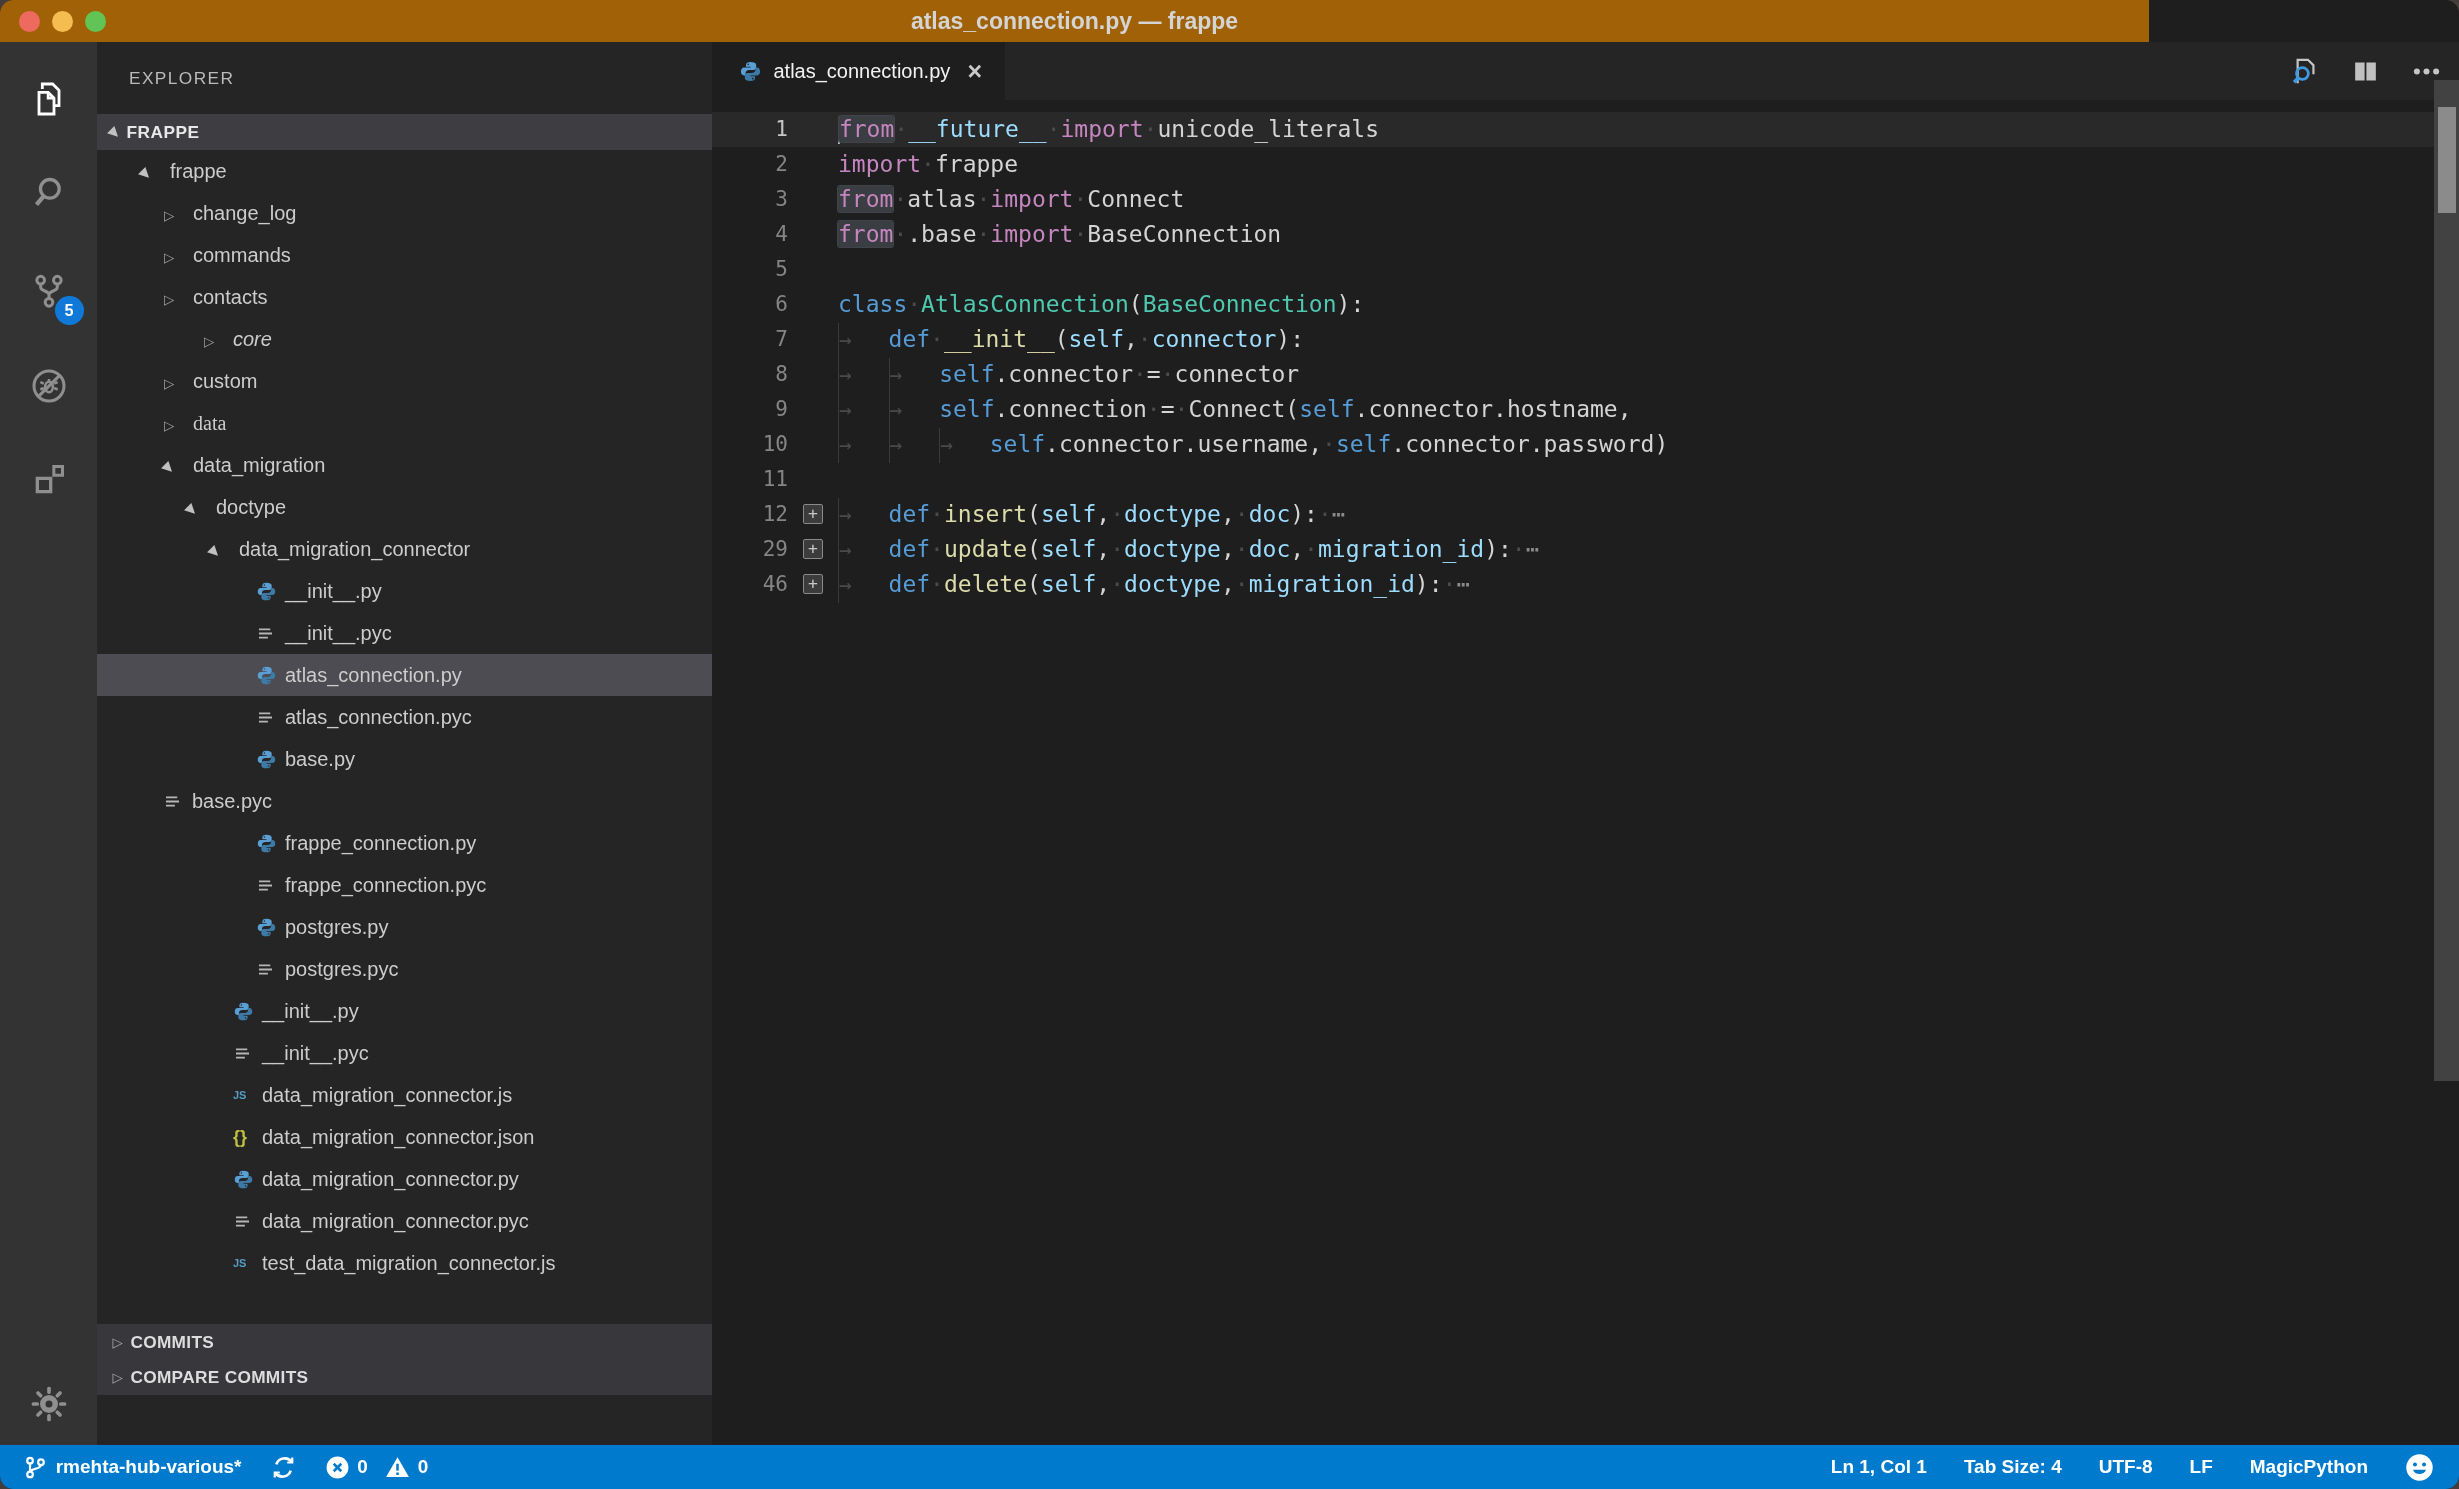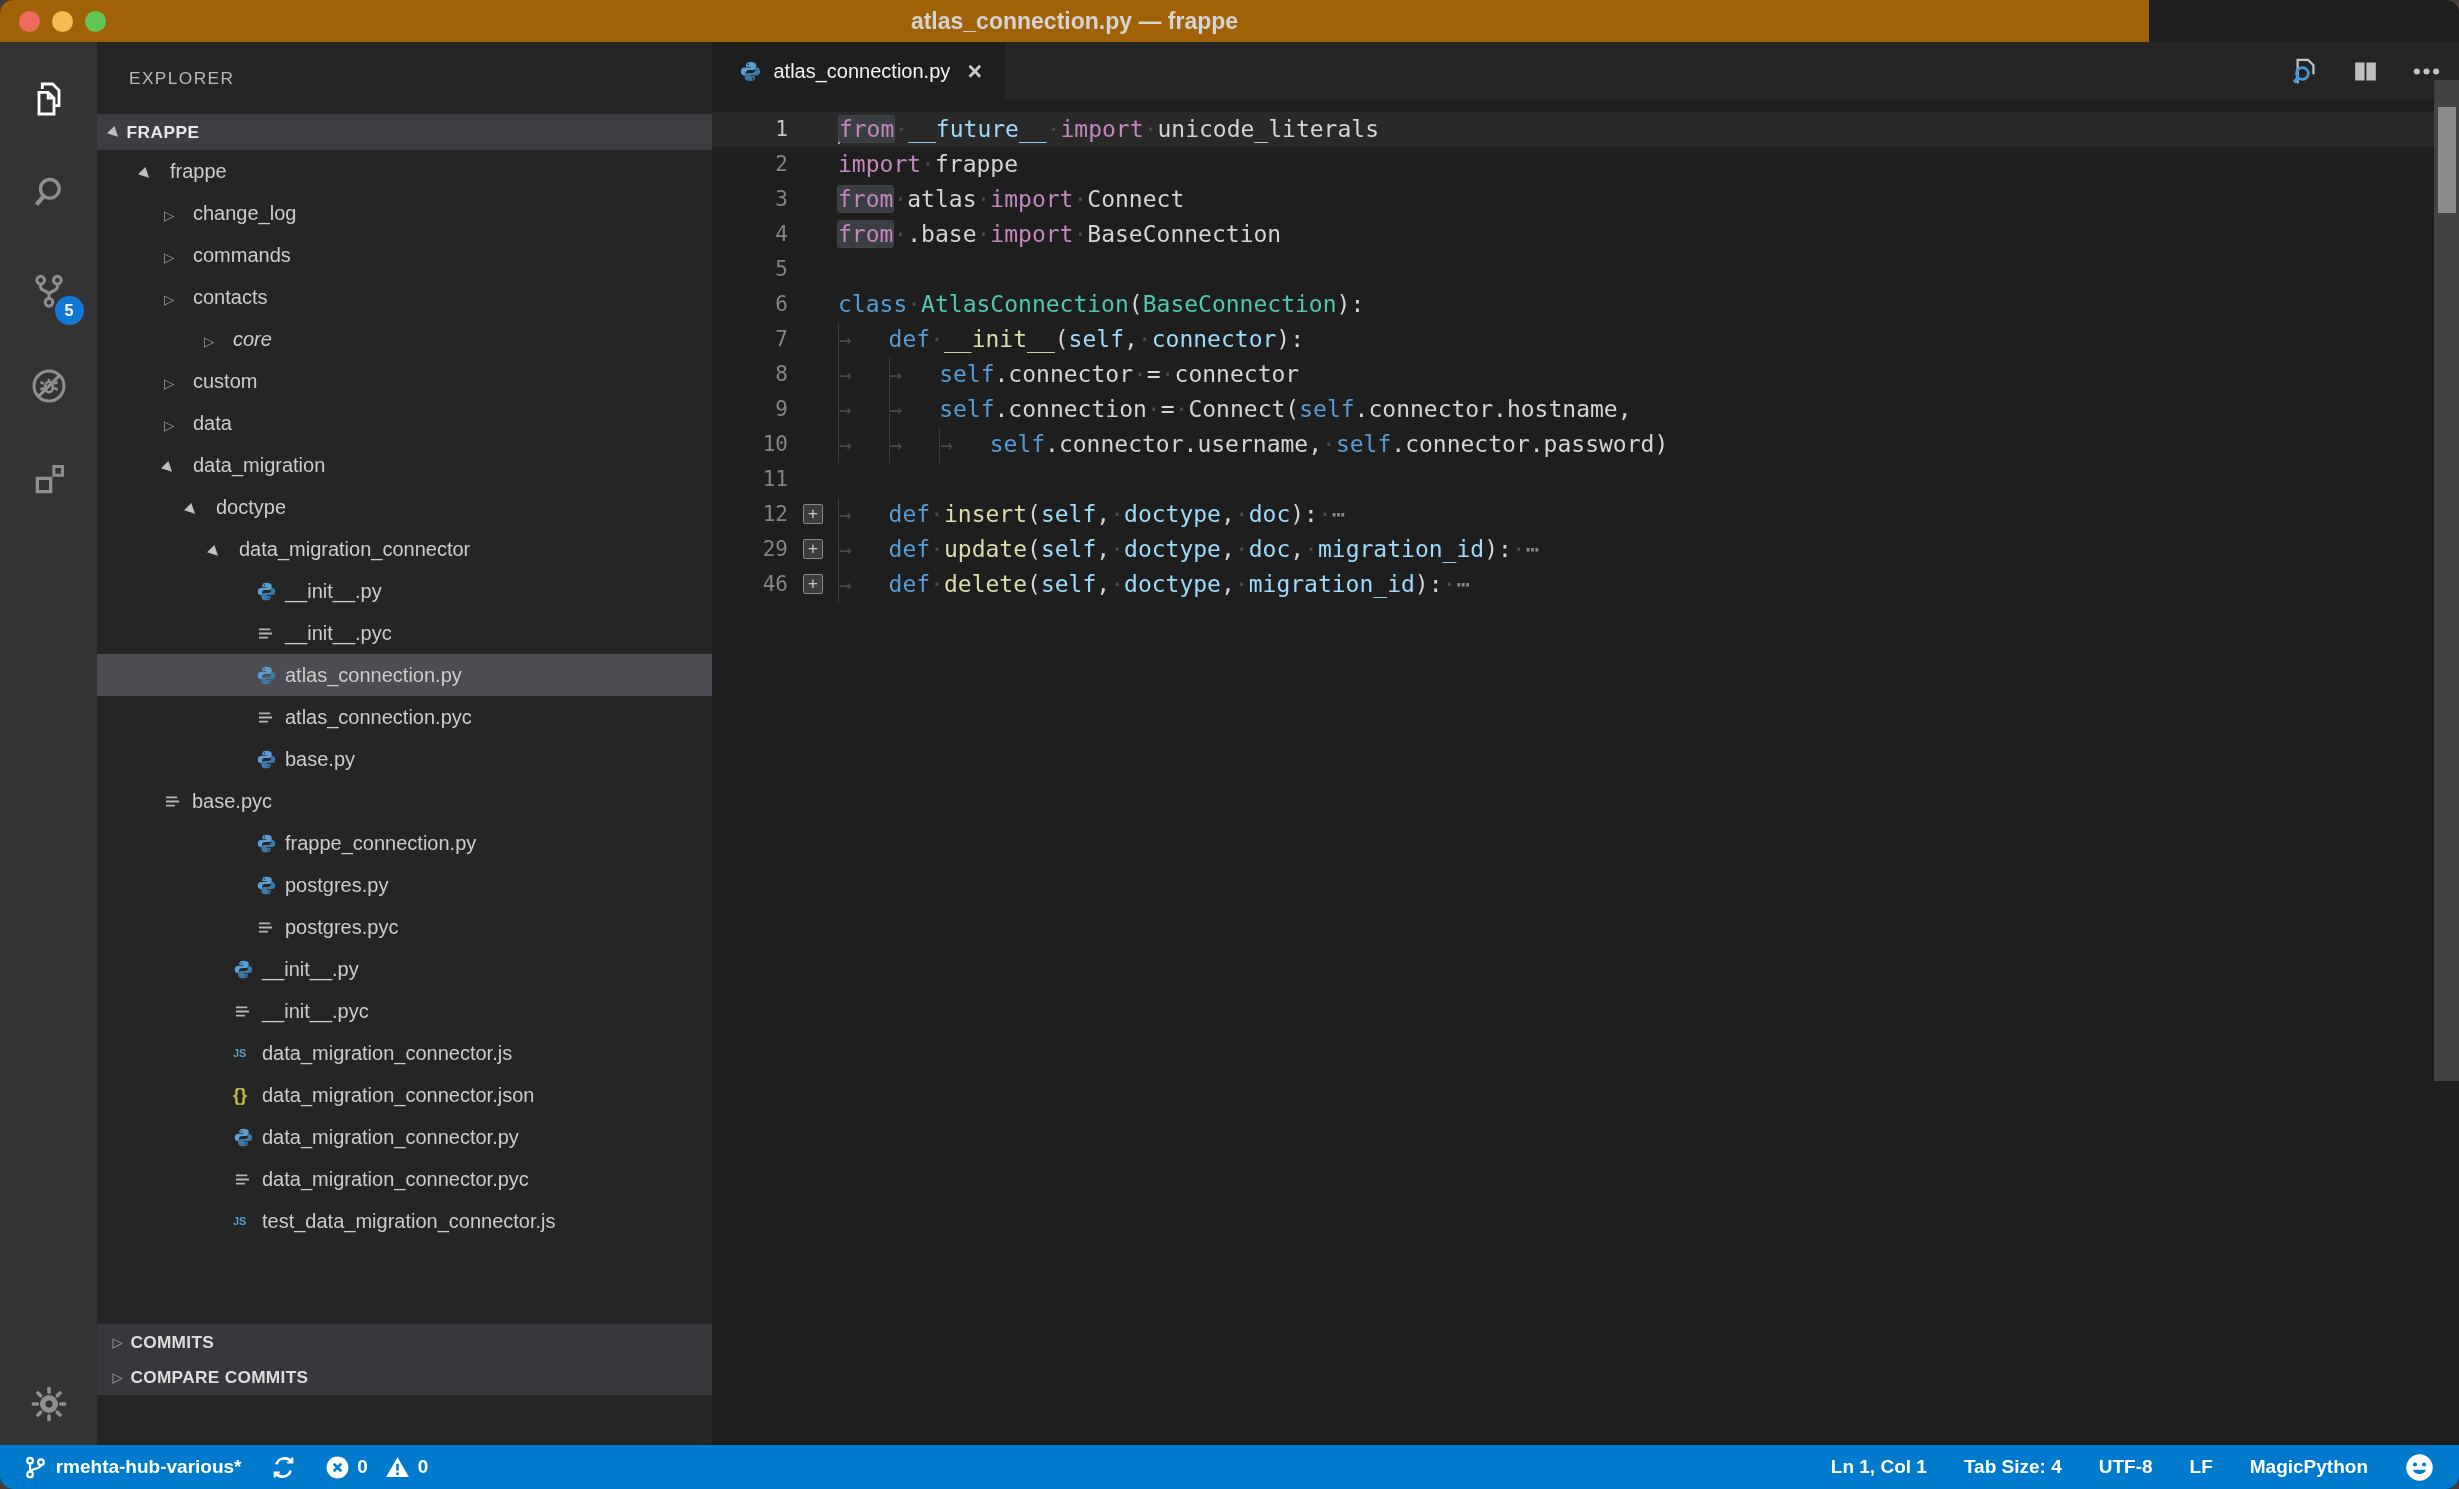--- a/index.html
+++ b/index.html
@@ -198,28 +198,28 @@
             <i class="tri-closed"></i>
           </span>
           <span class="tlabel">core</span>
         </div>
         <div class="trow" style="padding-left: 67px;">
           <span class="tw">
             <i class="tri-closed"></i>
           </span>
           <span class="tlabel">custom</span>
         </div>
+        <div class="trow" style="padding-left: 67px; font-family: Liberation Serif, serif;">
+          <span class="tw">
+            <i class="tri-closed"></i>
+          </span>
+          <span class="tlabel">data</span>
+        </div>
         <div class="trow" style="padding-left: 67px;">
           <span class="tw">
-            <i class="tri-closed"></i>
-          </span>
-          <span class="tlabel">data</span>
-        </div>
-        <div class="trow" style="padding-left: 67px;">
-          <span class="tw">
             <i class="tri-open"></i>
           </span>
           <span class="tlabel">data_migration</span>
         </div>
         <div class="trow" style="padding-left: 90px;">
           <span class="tw">
             <i class="tri-open"></i>
           </span>
           <span class="tlabel">doctype</span>
         </div>
@@ -281,20 +281,28 @@
           <span class="tlabel">base.pyc</span>
         </div>
         <div class="trow" style="padding-left: 159px;">
           <span class="fic">
             <svg width="21" height="21" viewBox="0 0 24 24">
               <path fill="#5a9fd4" d="M11.9 2c-2.6 0-4.6.9-4.6 2.9v2.2h4.7v.8H5.2C3.2 7.9 2 9.7 2 12c0 2.3 1.2 4.1 3.2 4.1h1.6v-2.3c0-2 1.7-3.4 3.9-3.4h4.4c1.6 0 2.8-1.3 2.8-2.9V4.9C17.9 3 15.5 2 11.9 2zM9.6 3.6c.5 0 .9.4.9.9s-.4.9-.9.9-.9-.4-.9-.9.4-.9.9-.9z"></path>
               <path fill="#3d7aa6" d="M12.1 22c2.6 0 4.6-.9 4.6-2.9v-2.2H12v-.8h6.8c2 0 3.2-1.8 3.2-4.1 0-2.3-1.2-4.1-3.2-4.1h-1.6v2.3c0 2-1.7 3.4-3.9 3.4H8.9c-1.6 0-2.8 1.3-2.8 2.9v2.6C6.1 21 8.5 22 12.1 22zm2.3-1.6c-.5 0-.9-.4-.9-.9s.4-.9.9-.9.9.4.9.9-.4.9-.9.9z"></path>
             </svg>
           </span>
           <span class="tlabel">frappe_connection.py</span>
+        </div>
+        <div class="trow" style="padding-left: 159px;">
+          <span class="fic">
+            <svg width="19" height="19" viewBox="0 0 16 16" fill="none" stroke="#b5b5b5" stroke-width="1.5">
+              <path d="M2.5 4.5h9.5M2.5 8h11M2.5 11.5h7.5"></path>
+            </svg>
+          </span>
+          <span class="tlabel">frappe_connection.pyc</span>
         </div>
         <div class="trow" style="padding-left: 159px;">
           <span class="fic">
             <svg width="21" height="21" viewBox="0 0 24 24">
               <path fill="#5a9fd4" d="M11.9 2c-2.6 0-4.6.9-4.6 2.9v2.2h4.7v.8H5.2C3.2 7.9 2 9.7 2 12c0 2.3 1.2 4.1 3.2 4.1h1.6v-2.3c0-2 1.7-3.4 3.9-3.4h4.4c1.6 0 2.8-1.3 2.8-2.9V4.9C17.9 3 15.5 2 11.9 2zM9.6 3.6c.5 0 .9.4.9.9s-.4.9-.9.9-.9-.4-.9-.9.4-.9.9-.9z"></path>
               <path fill="#3d7aa6" d="M12.1 22c2.6 0 4.6-.9 4.6-2.9v-2.2H12v-.8h6.8c2 0 3.2-1.8 3.2-4.1 0-2.3-1.2-4.1-3.2-4.1h-1.6v2.3c0 2-1.7 3.4-3.9 3.4H8.9c-1.6 0-2.8 1.3-2.8 2.9v2.6C6.1 21 8.5 22 12.1 22zm2.3-1.6c-.5 0-.9-.4-.9-.9s.4-.9.9-.9.9.4.9.9-.4.9-.9.9z"></path>
             </svg>
           </span>
           <span class="tlabel">postgres.py</span>
         </div>

